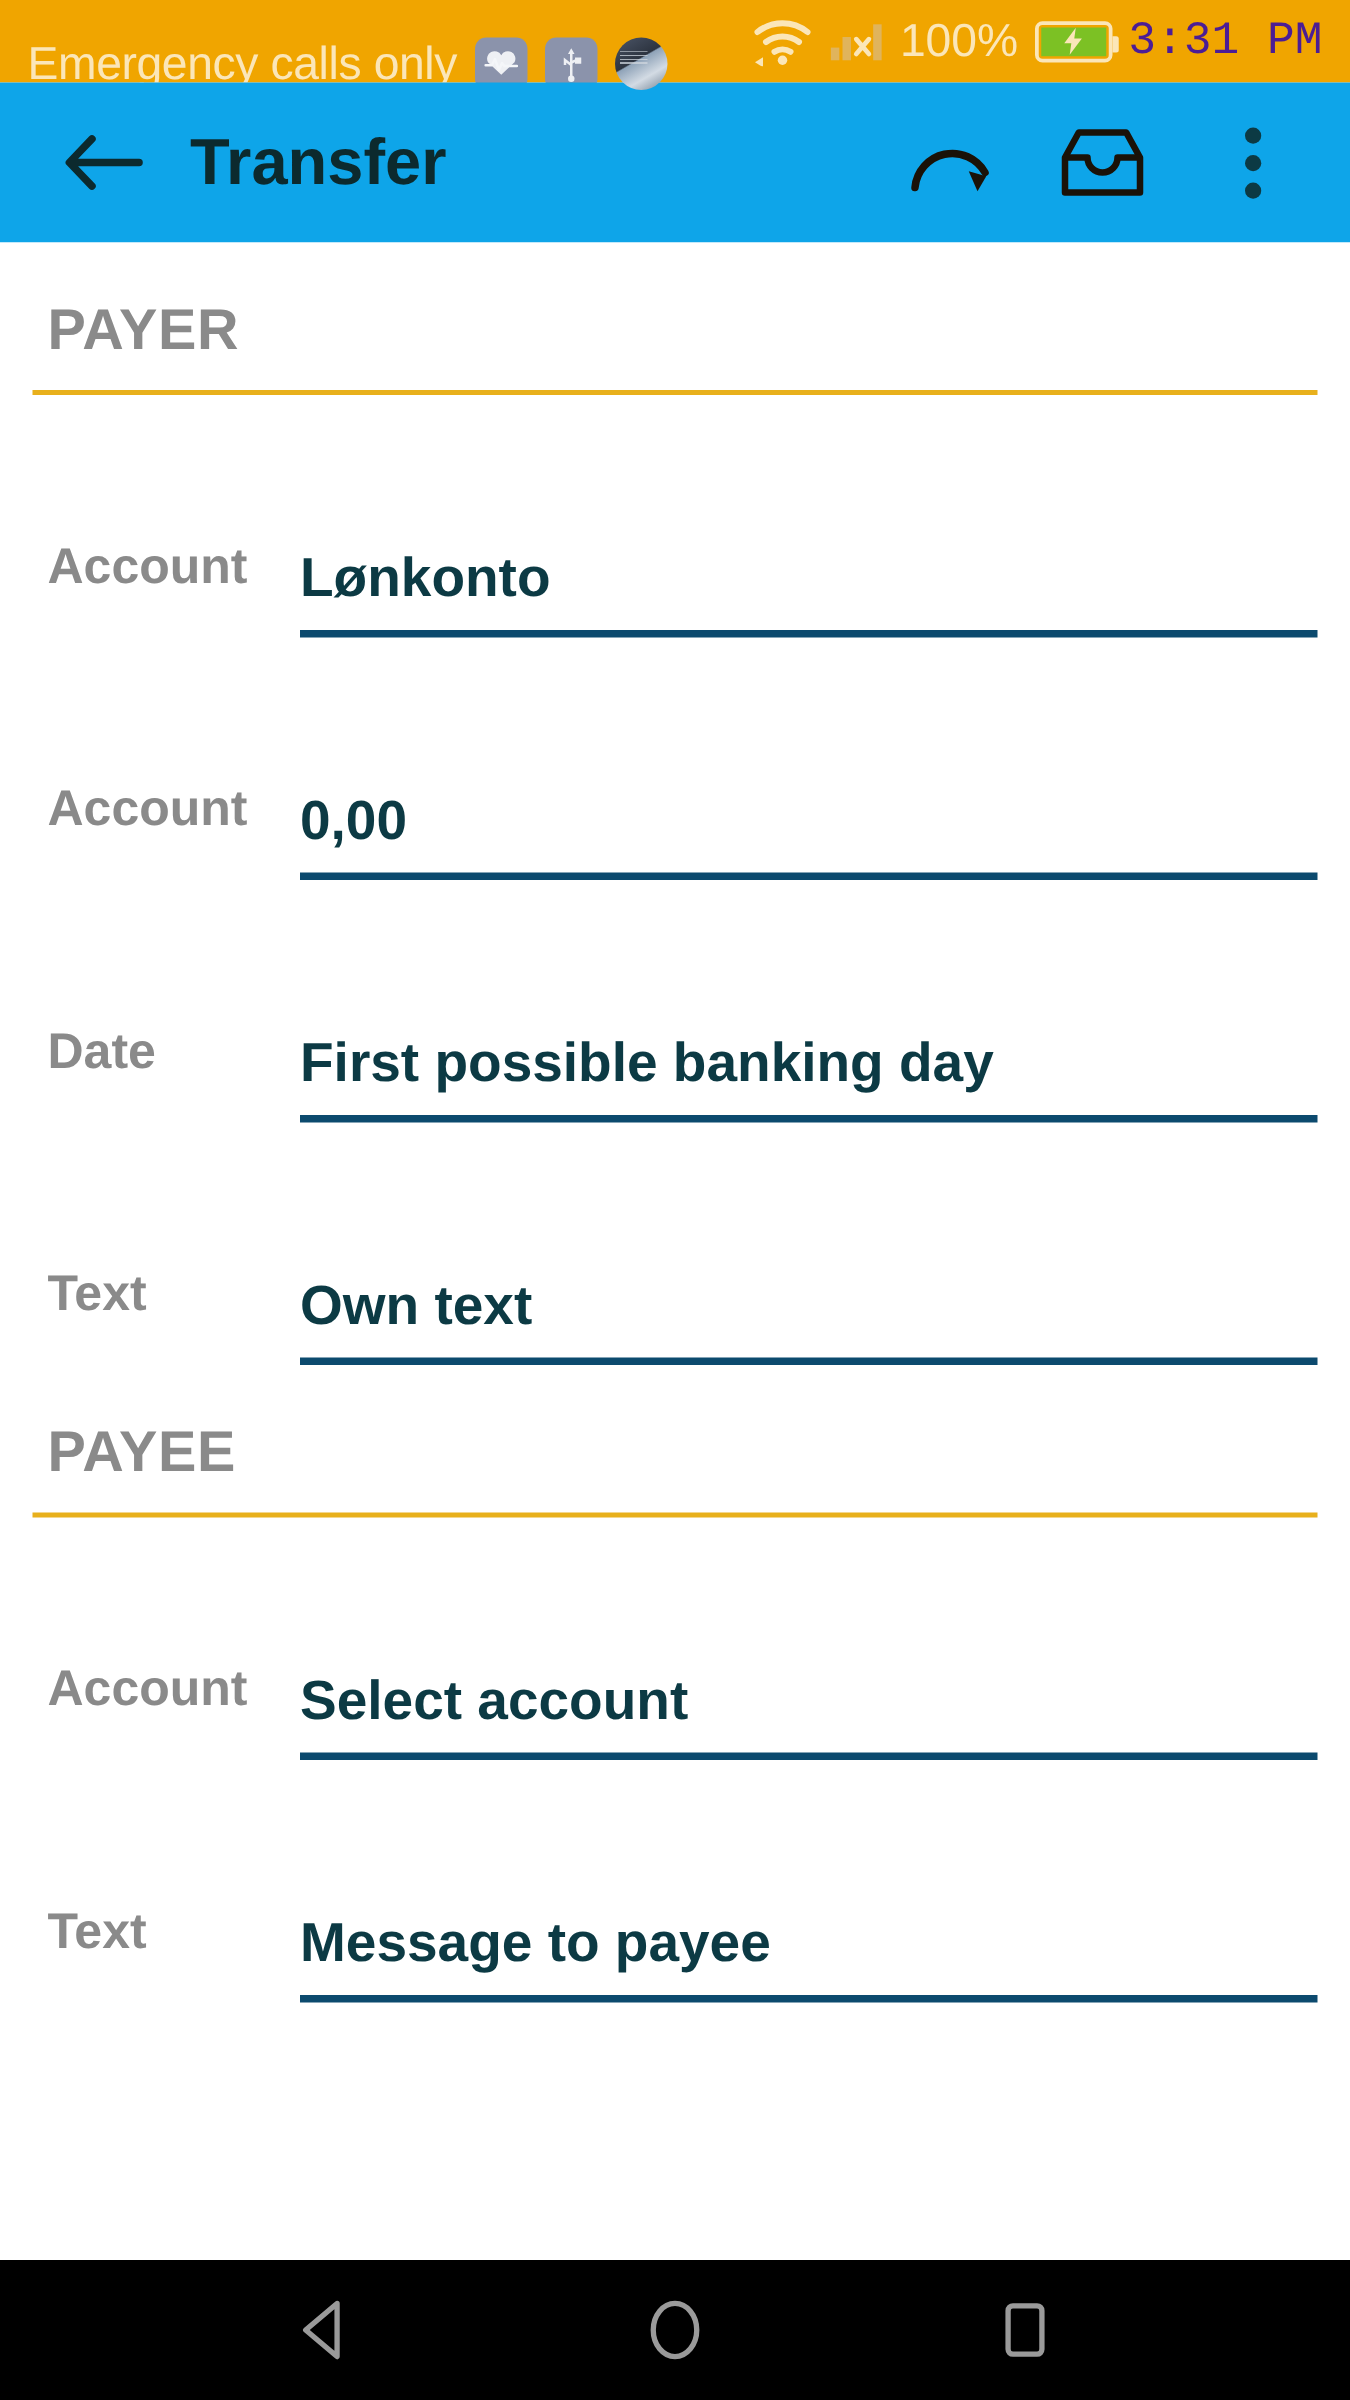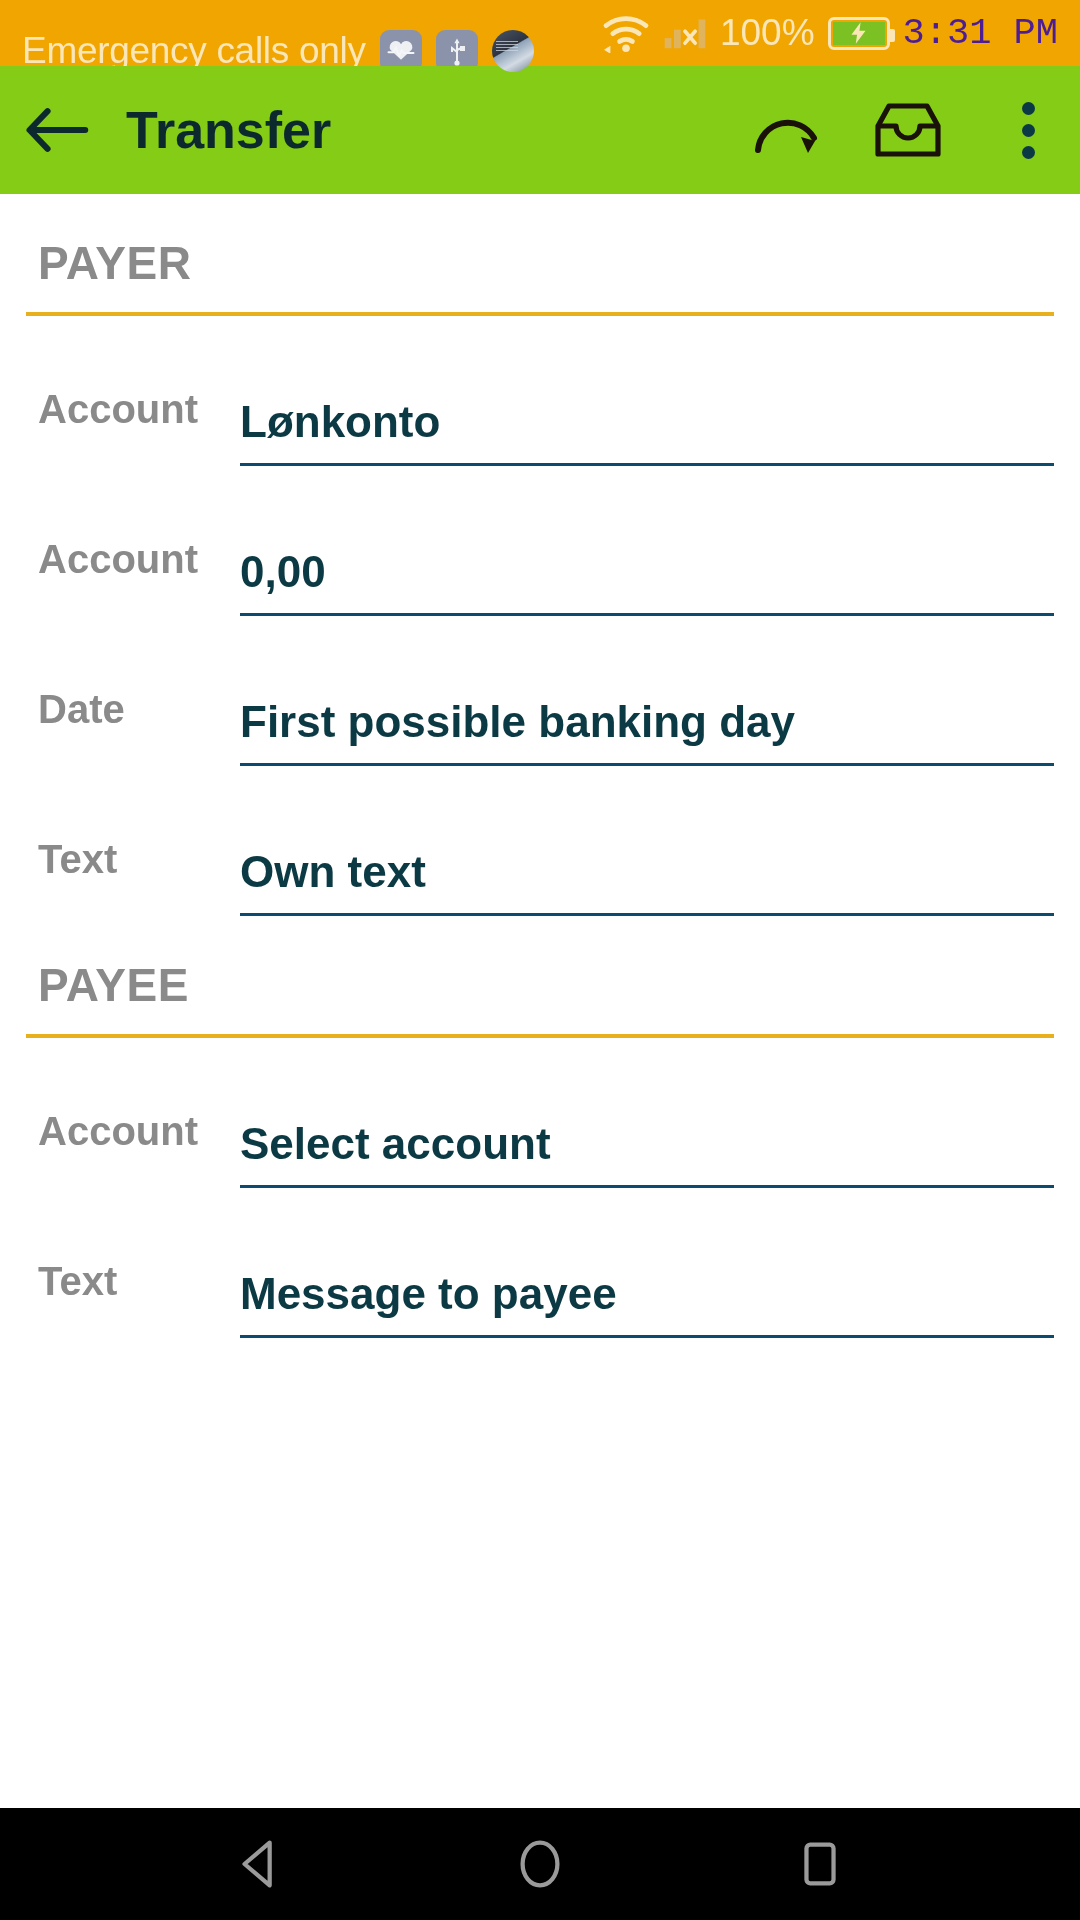--- a/index.html
+++ b/index.html
@@ -40,22 +40,22 @@
   .batt {
     width:62px; height:33px; border:3px solid #FBE6B8; border-radius:6px;
     position:relative; display:flex; align-items:center; justify-content:center;
   }
   .batt:after{ content:""; position:absolute; right:-8px; top:9px; width:5px; height:13px;
     background:#FBE6B8; border-radius:0 2px 2px 0; }
   .batt-fill { position:absolute; left:2px; top:2px; right:2px; bottom:2px; background:#7CC124; }
 
   
   .app-bar {
-    height:128px; flex:0 0 128px; background:#84cc16;
-    display:flex; align-items:center; padding:0 14px;
+    height:128px; flex:0 0 128px; background:#0ea5e9;
+    display:flex; align-items:center; padding:0 40px;
   }
   .back-btn { width:86px; height:86px; display:flex; align-items:center; justify-content:center; }
   .app-title {
     color:#0C2A2E; font-size:52px; font-weight:bold; margin-left:26px;
     flex:1 1 auto; white-space:nowrap;
   }
   .bar-actions { display:flex; align-items:center; gap:44px; }
   .bar-btn { width:76px; height:76px; display:flex; align-items:center; justify-content:center; }
   .kebab { display:flex; flex-direction:column; gap:9px; align-items:center; }
   .kebab span { width:13px; height:13px; border-radius:50%; background:#0C3A44; display:block; }
@@ -65,27 +65,27 @@
 
   .section-head {
     padding-top:42px; padding-bottom:12px; padding-left:12px;
   }
   .section-title {
     color:#8a8a8a; font-size:46px; font-weight:bold; letter-spacing:0.5px;
   }
   .section-rule { height:4px; background:#E8B01C; margin:10px 0 0 0; }
 
   .field-row {
-    display:flex; align-items:flex-end; min-height:150px; padding-top:26px;
+    display:flex; align-items:flex-end; min-height:150px; padding-top:26px;margin-top:44px;
   }
   .field-label {
     width:214px; flex:0 0 214px; color:#8a8a8a; font-size:40px; font-weight:bold;
     padding-bottom:34px; padding-left:12px;
   }
-  .field-box { flex:1 1 auto; border-bottom:3px solid #0c4a6e; padding-bottom:16px; }
+  .field-box { flex:1 1 auto; border-bottom:6px solid #0c4a6e; padding-bottom:16px; }
   .field-value { color:#0C3A44; font-size:44px; font-weight:bold; white-space:nowrap; }
 
   .checkbox-row { display:flex; align-items:center; padding:78px 0 0 226px; gap:64px; }
   .checkbox { width:56px; height:56px; border:5px solid #8a8a8a; background:#fff; flex:0 0 56px; }
   .checkbox-label { color:#0C3A44; font-size:44px; font-weight:bold; }
 
   
   .nav-bar {
     height:112px; flex:0 0 112px; background:#000;
     display:flex; align-items:center; justify-content:space-around; padding:0 120px;

